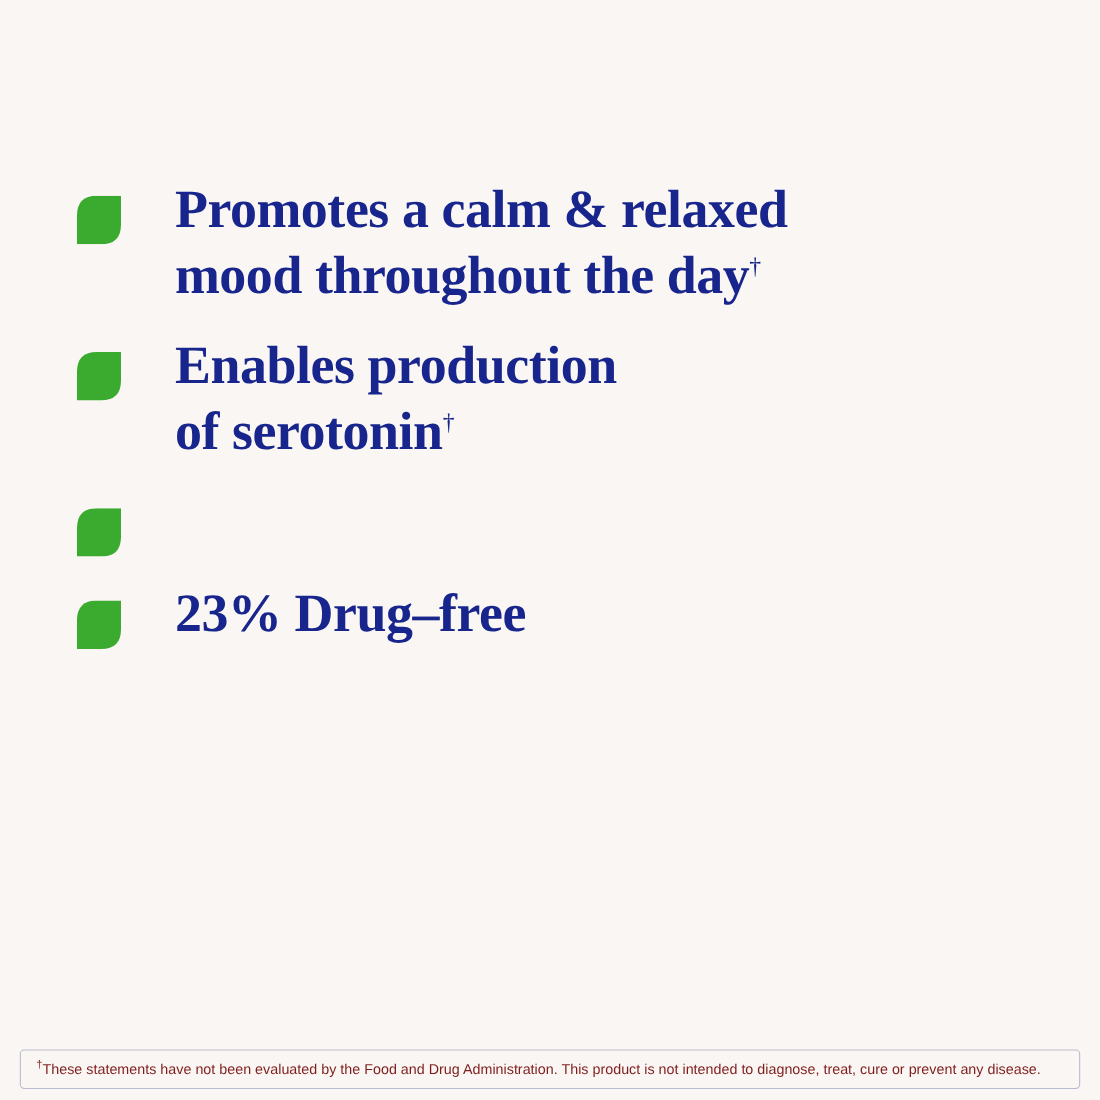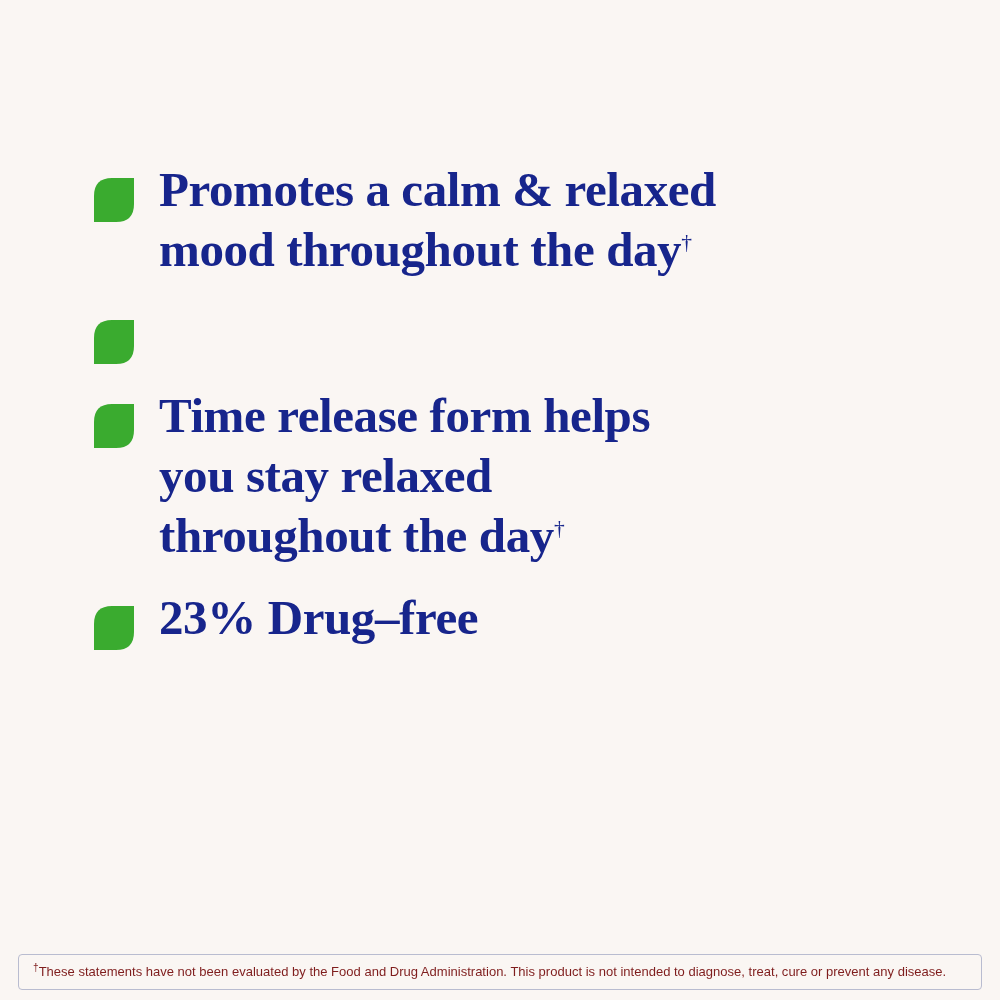--- a/index.html
+++ b/index.html
@@ -25,21 +25,22 @@
   .benefits-list {
     position: absolute;
     left: 0;
     top: 160px;
     width: 1000px;
   }
 
   .benefit-item {
     display: flex;
     align-items: flex-start;
-    padding-left: 94px;
+    padding-left: 70px;
+    gap: 24px;
   }
 
   .benefit-item + .benefit-item {
     margin-top: 22px;
   }
 
   .leaf-wrap {
     flex: 0 0 auto;
     width: 40px;
     height: 44px;
@@ -114,31 +115,30 @@
       <div class="benefit-text"><span>Promotes a calm &amp; relaxed
 mood throughout the day</span><sup>†</sup></div>
     </div>
 
     <div class="benefit-item">
       <span class="leaf-wrap">
         <svg width="40" height="44" viewBox="0 0 40 44" aria-hidden="true">
           <path d="M40 0 L40 26 Q40 44 22 44 L0 44 L0 18 Q0 0 18 0 Z" fill="#3aab2f"></path>
         </svg>
       </span>
+      <div class="benefit-text"><span>Enables production
+of serotonin</span><sup>†</sup></div>
     </div>
 
     <div class="benefit-item">
       <span class="leaf-wrap">
         <svg width="40" height="44" viewBox="0 0 40 44" aria-hidden="true">
           <path d="M40 0 L40 26 Q40 44 22 44 L0 44 L0 18 Q0 0 18 0 Z" fill="#3aab2f"></path>
         </svg>
       </span>
-      <div class="benefit-text"><span>Time release form helps
-you stay relaxed
-throughout the day</span><sup>†</sup></div>
     </div>
 
     <div class="benefit-item">
       <span class="leaf-wrap">
         <svg width="40" height="44" viewBox="0 0 40 44" aria-hidden="true">
           <path d="M40 0 L40 26 Q40 44 22 44 L0 44 L0 18 Q0 0 18 0 Z" fill="#3aab2f"></path>
         </svg>
       </span>
       <div class="benefit-text"><span>23% Drug–free</span><sup></sup></div>
     </div>

